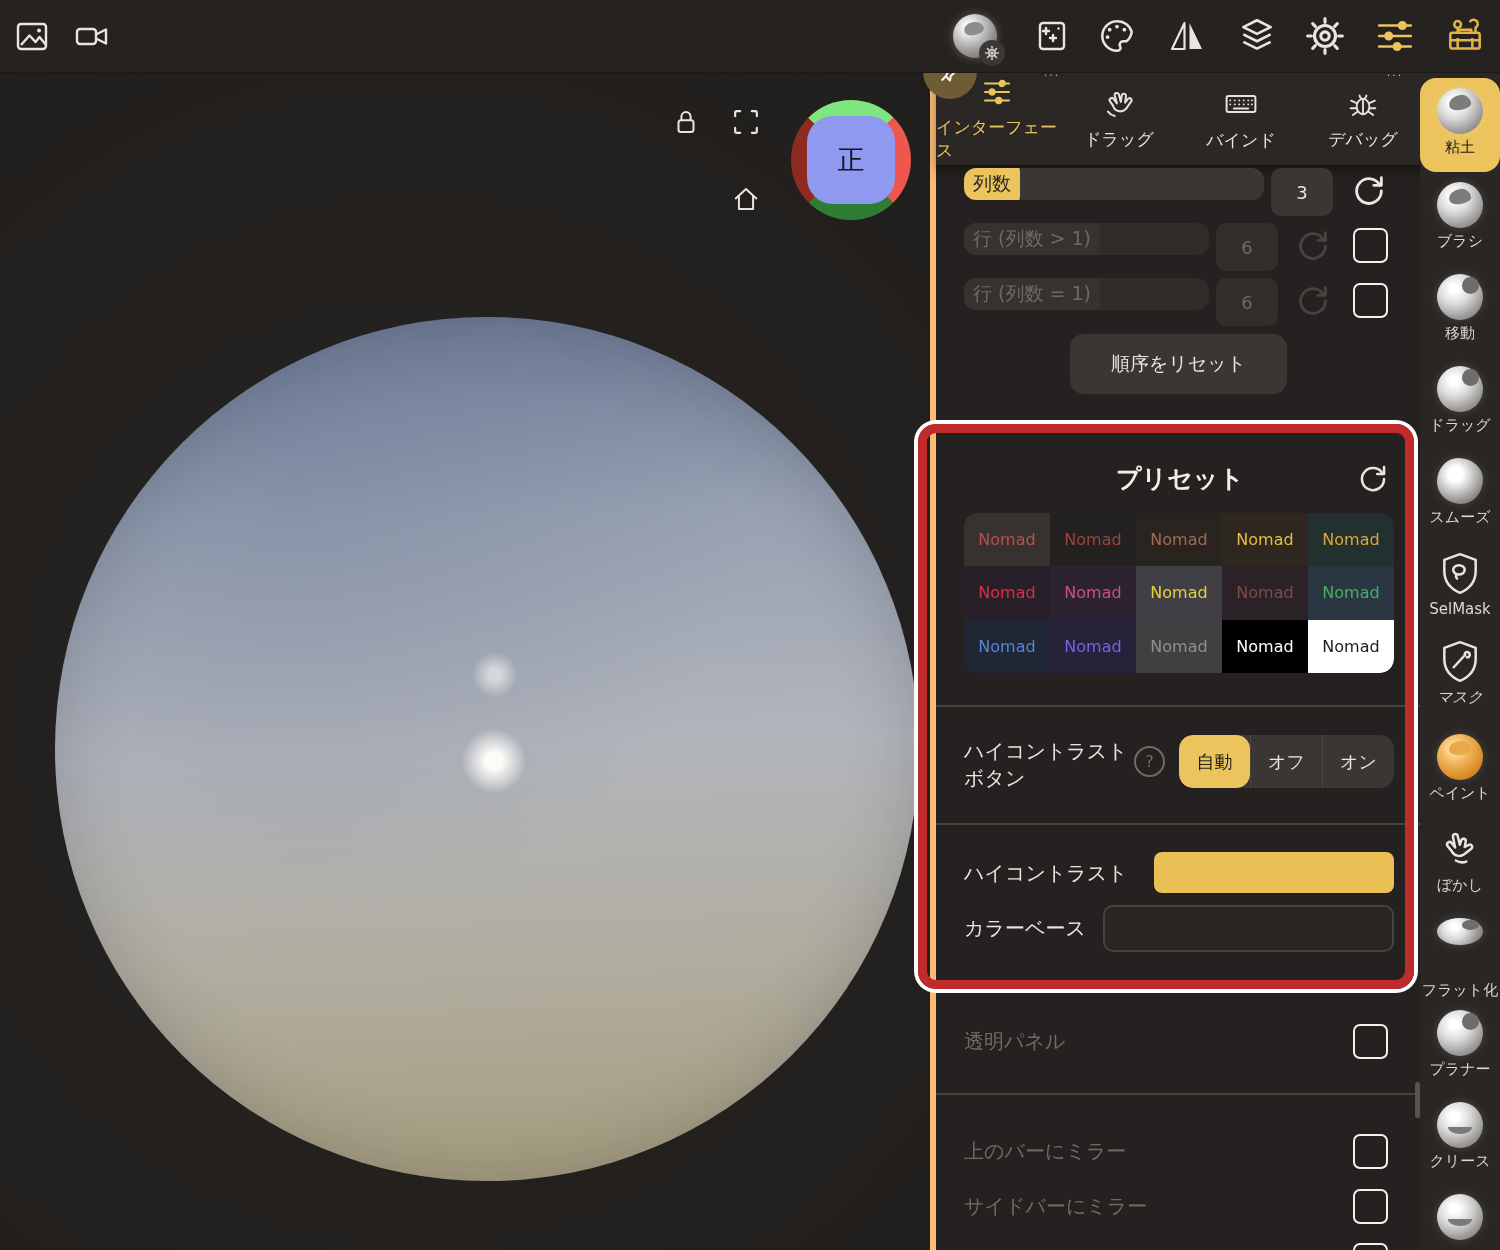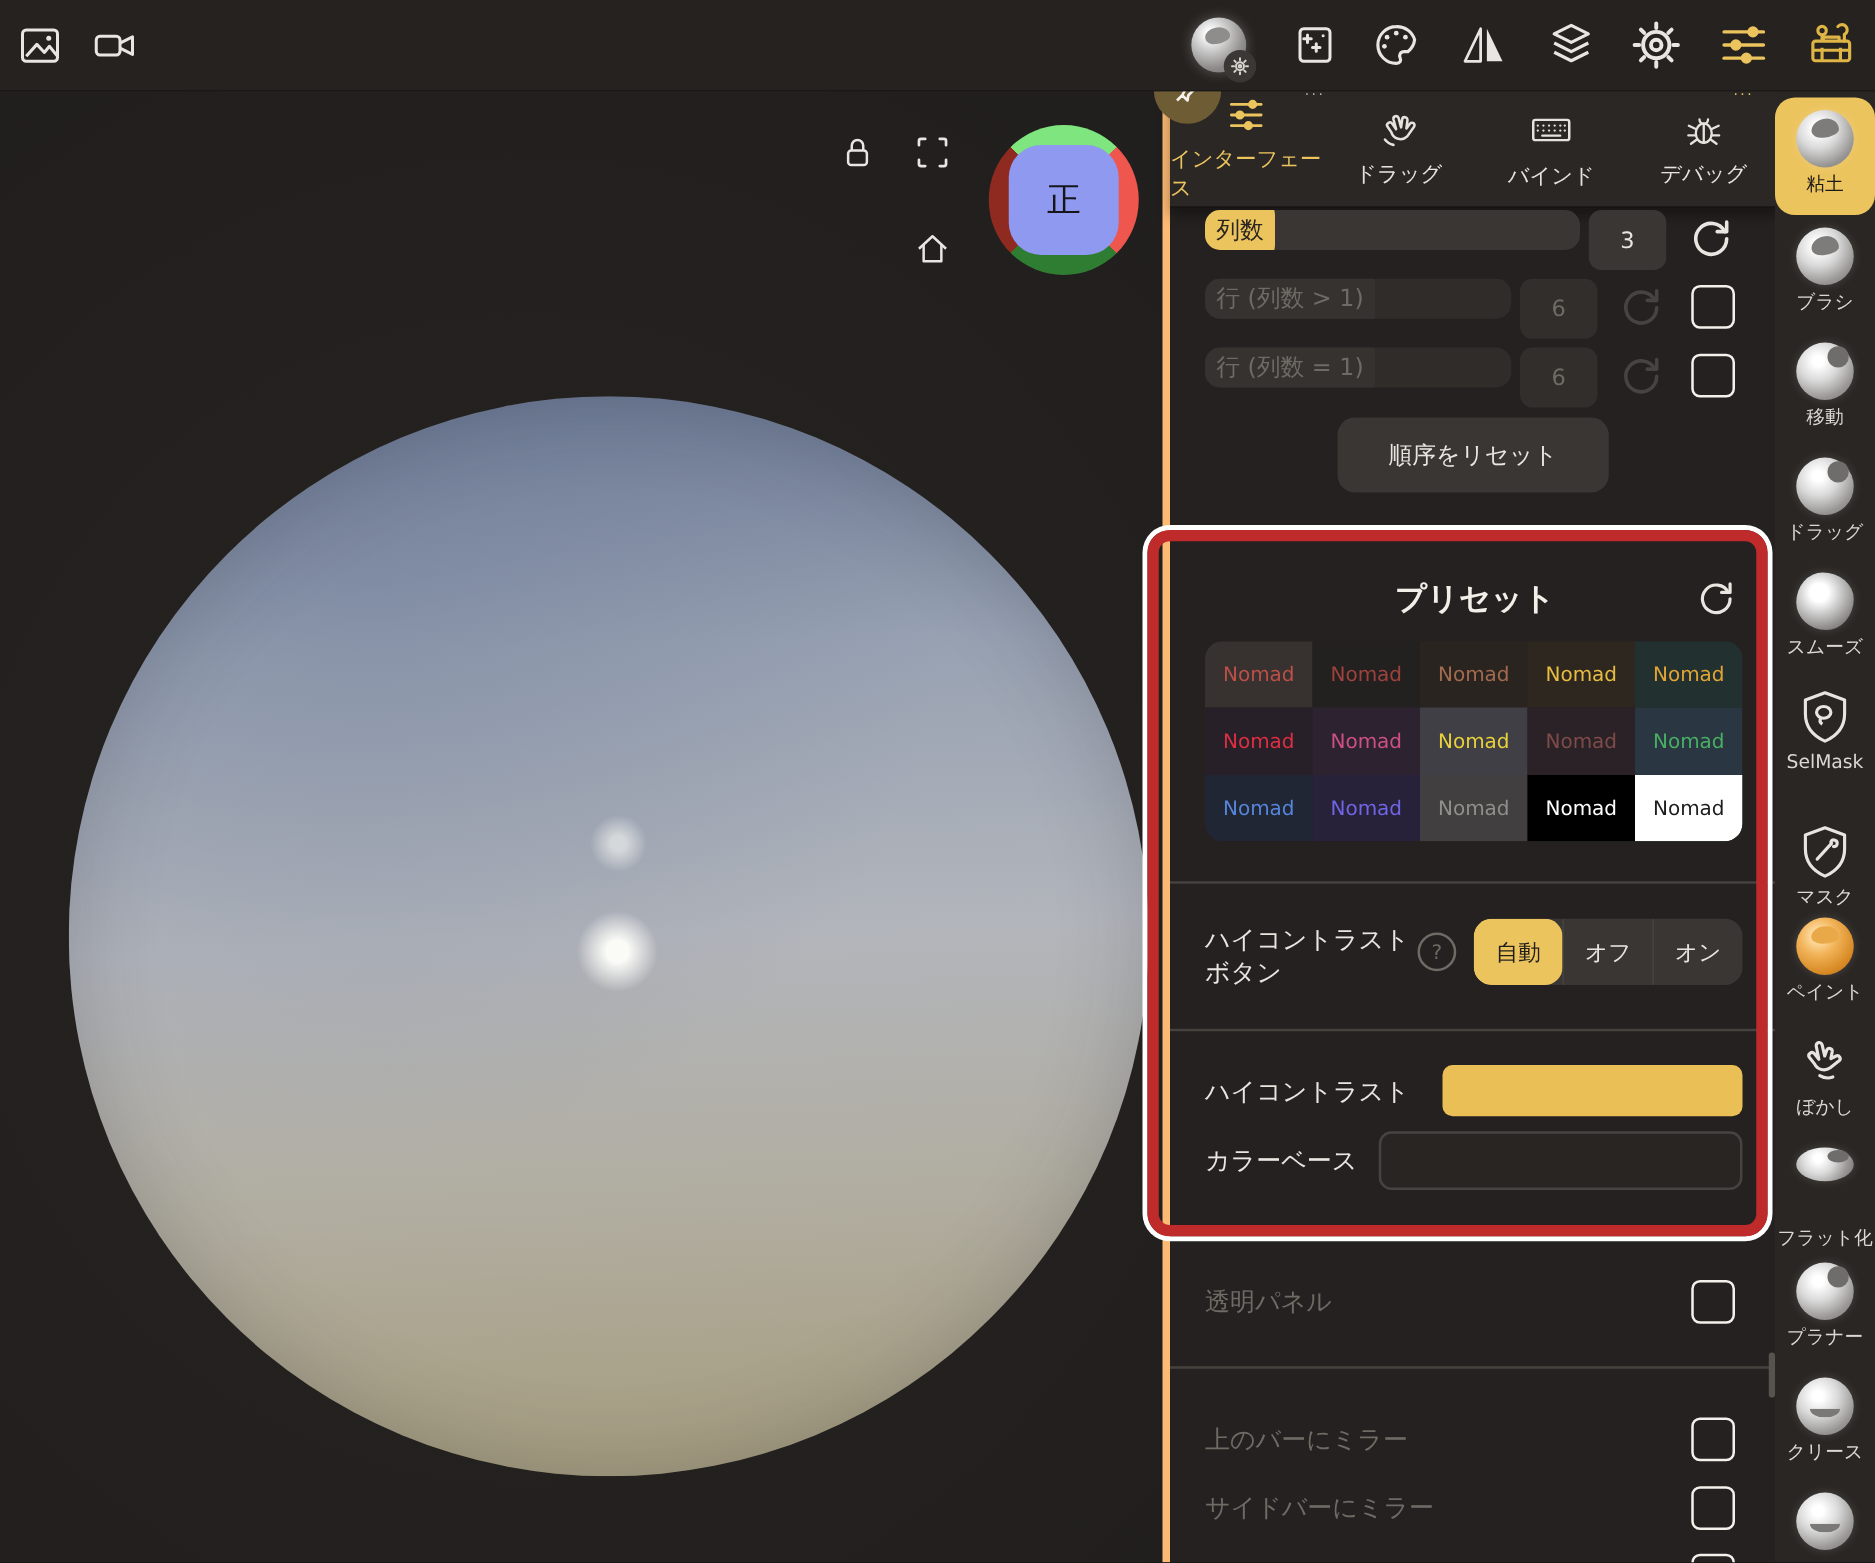--- a/index.html
+++ b/index.html
@@ -442,21 +442,21 @@
     <div class="tool" style="top:468px;">
       <svg width="46" height="46" viewBox="0 0 44 44">
         <g stroke="#e8e5e1" stroke-width="2.4" fill="none" stroke-linejoin="round">
           <path d="M22 4 L37 9.5 V20 C37 30 31 37 22 41 C13 37 7 30 7 20 V9.5 Z"></path>
           <ellipse cx="21" cy="19" rx="5.5" ry="4.5"></ellipse>
             <path d="M19 23 q-2 3 1 5"></path>
         </g>
         </svg>
       <div class="tlabel">SelMask</div>
     </div>
-    <div class="tool" style="top:576px;">
+    <div class="tool" style="top:556px;font-style:italic;">
       <svg width="46" height="46" viewBox="0 0 44 44">
         <g stroke="#e8e5e1" stroke-width="2.4" fill="none" stroke-linecap="round">
           <path d="M22 4 L37 9.5 V20 C37 30 31 37 22 41 C13 37 7 30 7 20 V9.5 Z" stroke-linejoin="round"></path>
           <path d="M16 28 L27 16"></path>
             <path d="M26.5 15 a2.5 2.5 0 1 1 2 3.4"></path>
         </g>
         </svg>
       <div class="tlabel">マスク</div>
     </div>
     <div class="tool" style="top:652px;">

